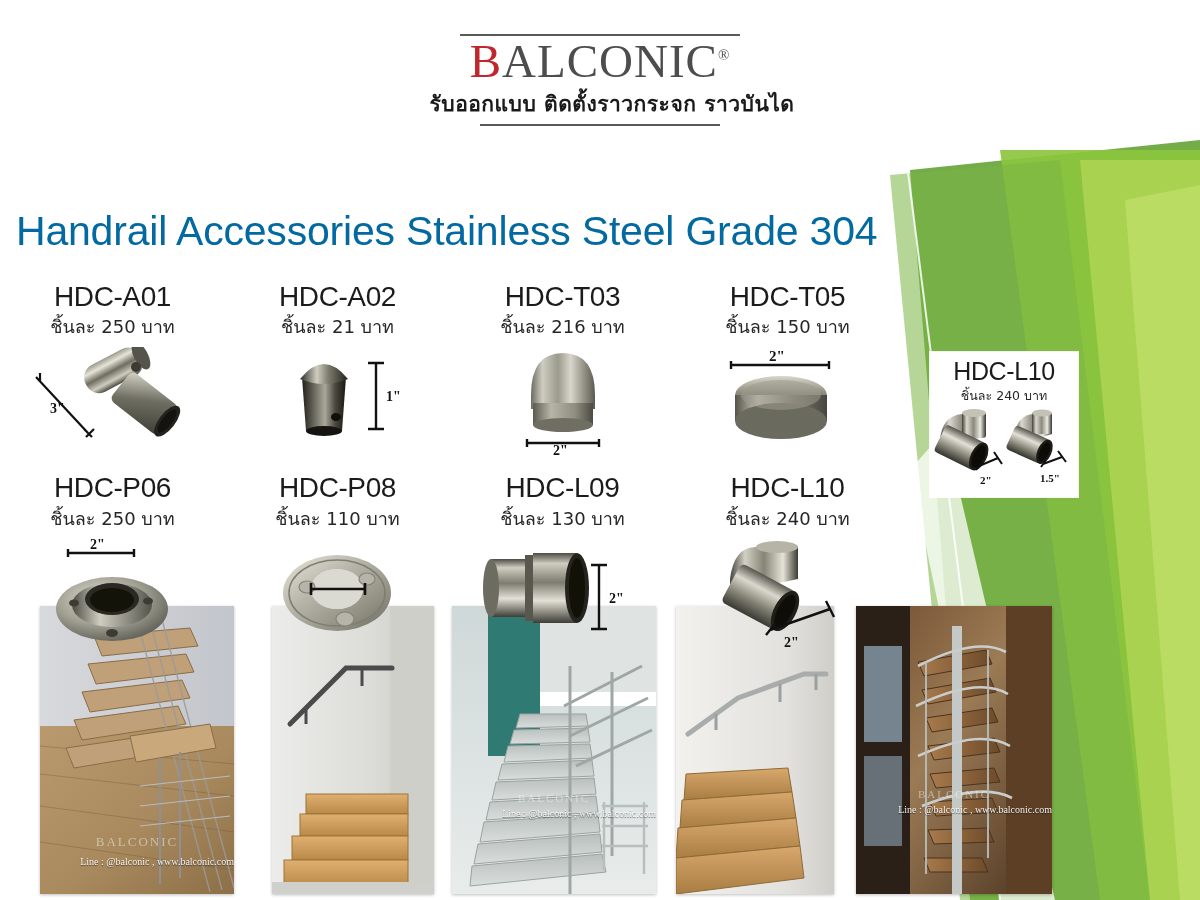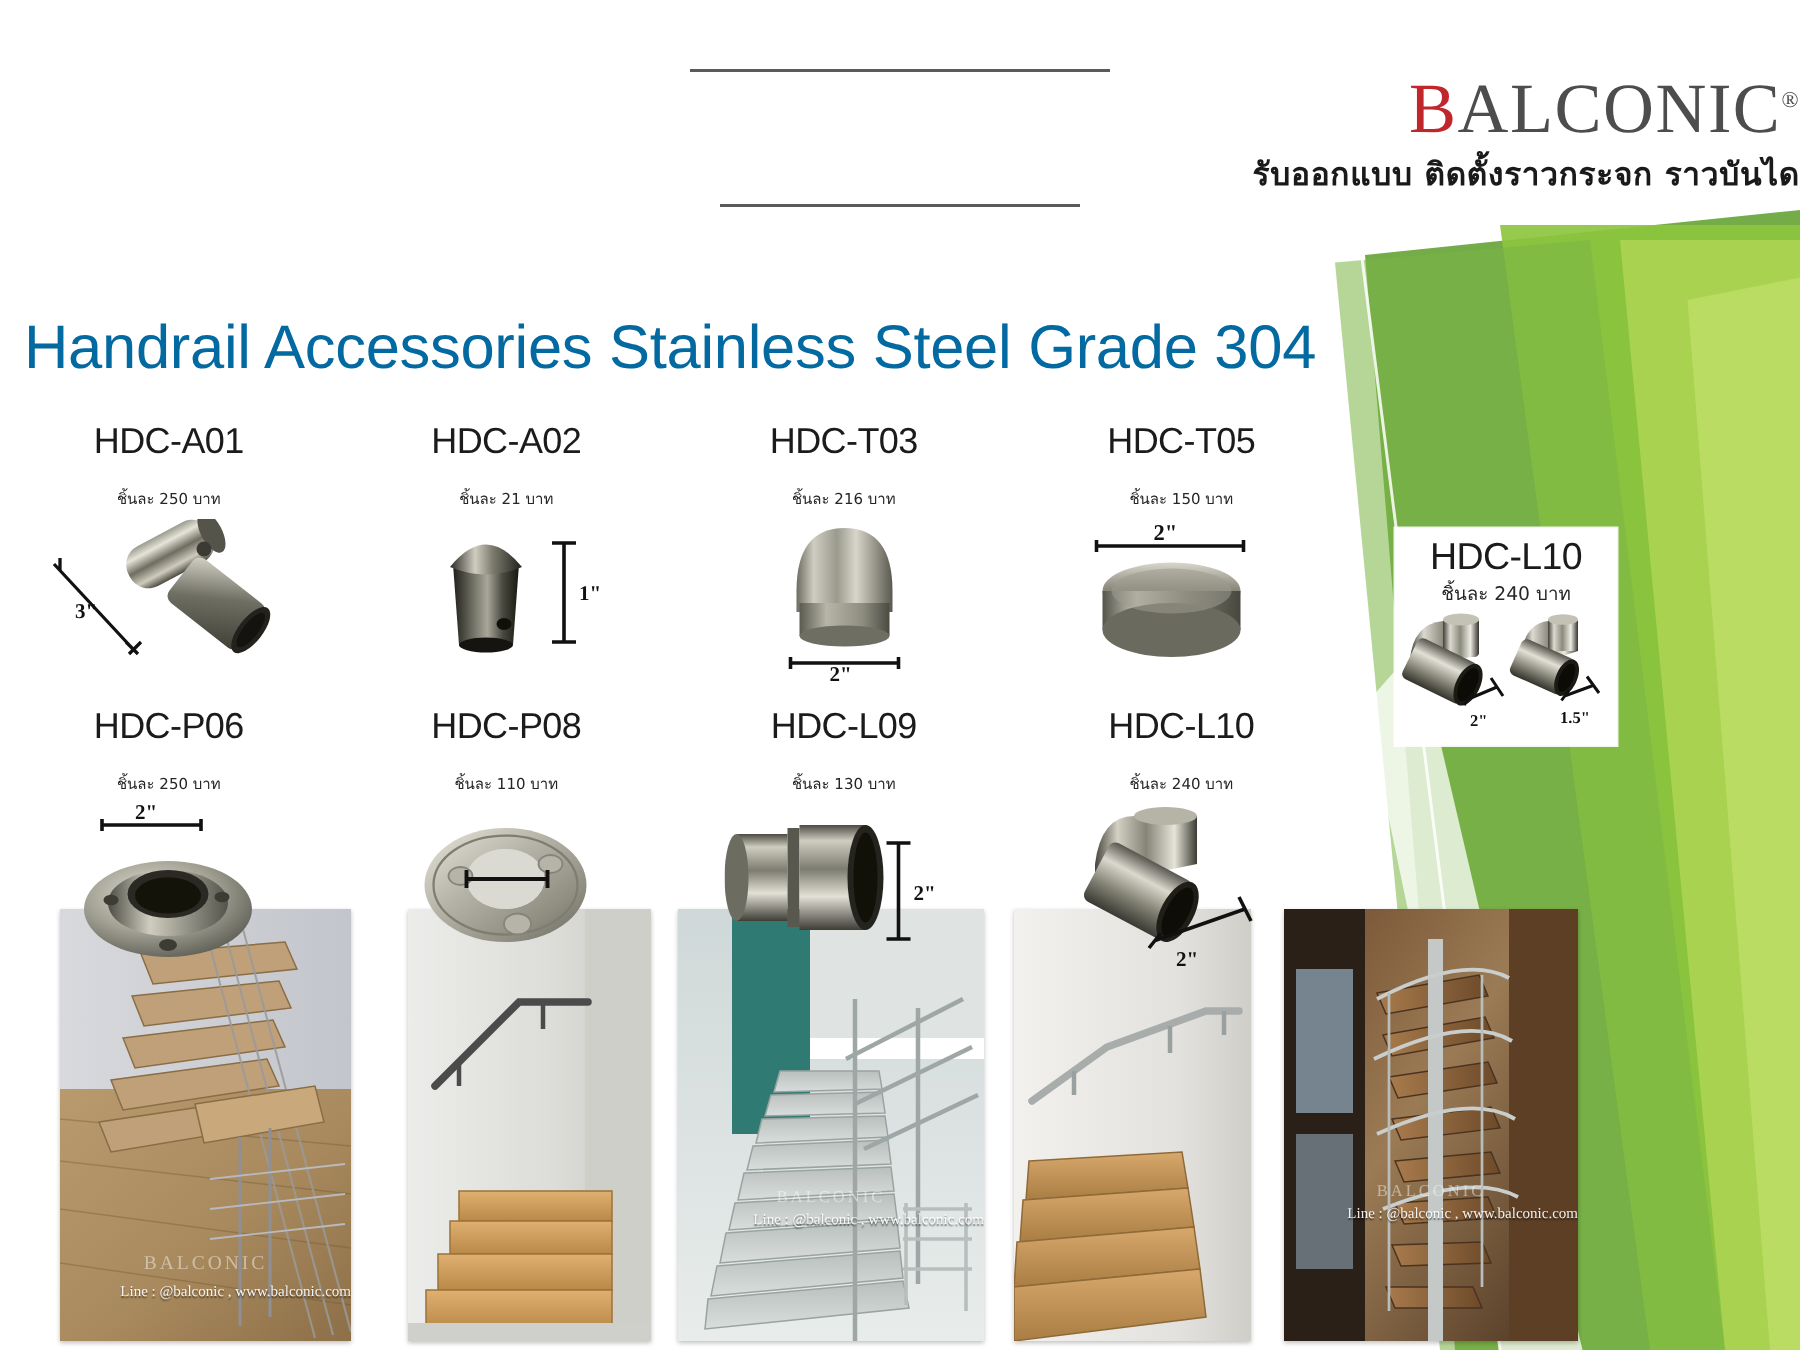--- a/index.html
+++ b/index.html
@@ -8,21 +8,21 @@
     font-family:"Liberation Sans","DejaVu Sans",sans-serif;
     position:relative;
   }
   .slide{position:absolute;inset:0;width:1200px;height:900px;overflow:hidden;background:#fff;}
 
   
   .green-deco{position:absolute;top:0;right:0;width:350px;height:900px;overflow:hidden;z-index:0;}
   .green-deco svg{display:block;}
 
   
-  .logo-block{position:absolute;left:0;right:0;top:46px;text-align:right;z-index:5;}
+  .logo-block{position:absolute;left:0;right:0;top:34px;text-align:center;z-index:5;}
   .logo-rule{width:280px;height:2px;background:#5a5a5a;margin:0 auto 2px auto;}
   .logo-rule.bottom{margin:4px auto 0 auto;width:240px;height:2px;background:#5a5a5a;}
   .logo-word{
     font-family:"Liberation Serif","DejaVu Serif",serif;
     font-size:47px;letter-spacing:1px;font-weight:400;color:#4d4d4d;line-height:1.02;
     display:inline-block;position:relative;
   }
   .logo-word .b{color:#c0272d;}
   .logo-word .reg{font-size:15px;vertical-align:super;color:#4d4d4d;}
   .logo-thai{
@@ -34,23 +34,23 @@
   
   .page-title{
     position:absolute;left:16px;top:208px;z-index:6;
     font-size:41px;color:#0369a1;font-weight:400;letter-spacing:-0.2px;white-space:nowrap;
   }
 
   
   .grid{position:absolute;left:0;top:282px;width:900px;z-index:4;}
   .prow{display:flex;width:900px;}
   .pcell{width:225px;text-align:center;position:relative;}
-  .pcode{font-size:24px;color:#1b1b1b;letter-spacing:-0.4px;line-height:1.05;}
+  .pcode{font-size:28px;color:#1b1b1b;letter-spacing:-0.4px;line-height:1.05;}
   .pprice{
-    font-size:10px;color:#262626;margin-top:18px;
+    font-size:18px;color:#262626;margin-top:1px;
     font-family:"DejaVu Sans","Liberation Sans",sans-serif;
   }
   .pimg{height:112px;position:relative;margin-top:2px;}
 
   
   .part{position:absolute;left:50%;top:4px;transform:translateX(-50%);}
 
   
   .inset{
     position:absolute;left:930px;top:352px;width:148px;height:145px;background:#fff;z-index:7;

